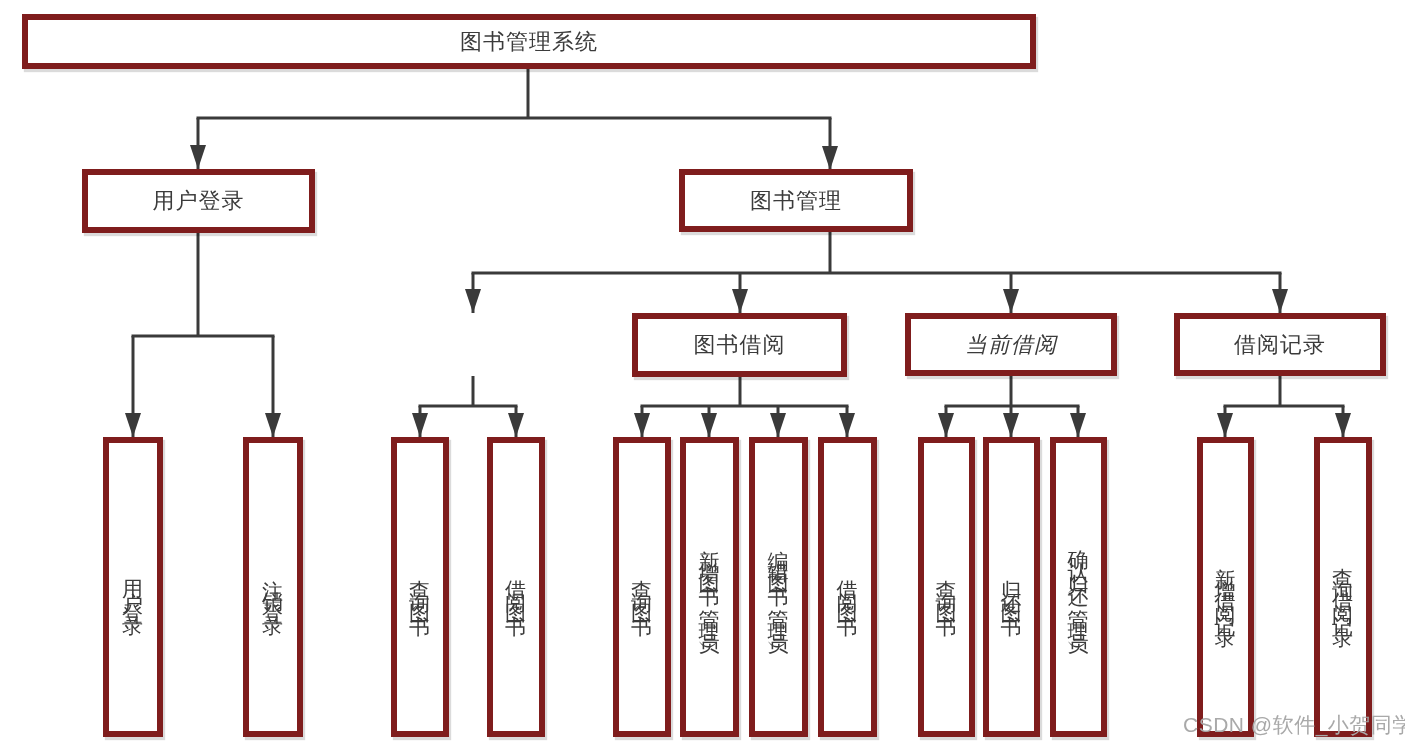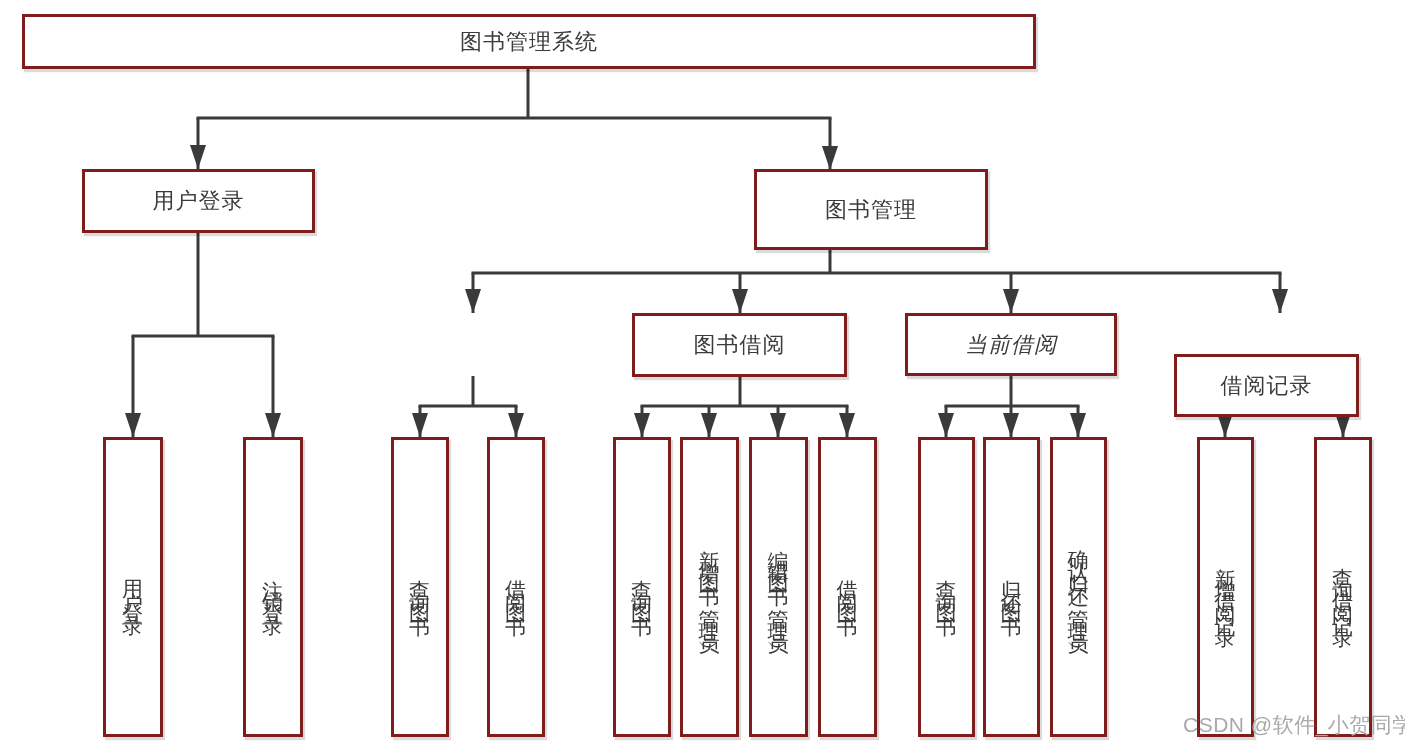--- a/index.html
+++ b/index.html
@@ -3,21 +3,21 @@
 <meta charset="utf-8">
 <style>
   html,body{margin:0;padding:0;background:#ffffff;}
   .canvas{
     position:relative;width:1405px;height:747px;background:#ffffff;
     font-family:"Liberation Sans","DejaVu Sans",sans-serif;color:#333;overflow:hidden;
   }
   .wires{position:absolute;left:0;top:0;z-index:1;}
   .box{
     position:absolute;box-sizing:border-box;background:#ffffff;
-    border:3px solid #7f1d1d;display:flex;align-items:center;justify-content:center;
+    border:6px solid #7f1d1d;display:flex;align-items:center;justify-content:center;
     box-shadow:2px 3px 1px rgba(0,0,0,0.14);z-index:2;
   }
   .hlabel{font-size:22px;letter-spacing:1px;color:#3b3b3b;white-space:nowrap;}
   .vtext{
     writing-mode:vertical-rl;text-orientation:mixed;
     font-size:21px;line-height:1;letter-spacing:12px;color:#3b3b3b;
   }
   .watermark{
     position:absolute;left:1183px;top:711px;z-index:5;
     font-size:21px;color:#a9a9a9;letter-spacing:0.5px;white-space:nowrap;
@@ -90,31 +90,31 @@
     </g>
   </svg>
 
   <div class="box" style="left:22px;top:14px;width:1014px;height:55px;">
     <span class="hlabel">图书管理系统</span>
   </div>
 
   <div class="box" style="left:82px;top:169px;width:233px;height:64px;">
     <span class="hlabel">用户登录</span>
   </div>
-  <div class="box" style="left:754px;top:169px;width:234px;height:81px;">
+  <div class="box" style="left:679px;top:169px;width:234px;height:63px;">
     <span class="hlabel">图书管理</span>
   </div>
 
   <div class="box" style="left:632px;top:313px;width:215px;height:64px;text-align:center;">
     <span class="hlabel">图书借阅</span>
   </div>
   <div class="box" style="left:905px;top:313px;width:212px;height:63px;font-style:italic;">
     <span class="hlabel">当前借阅</span>
   </div>
-  <div class="box" style="left:1174px;top:313px;width:185px;height:63px;margin-top:41px;">
+  <div class="box" style="left:1174px;top:313px;width:212px;height:63px;">
     <span class="hlabel">借阅记录</span>
   </div>
 
   <div class="box leaf" style="left:103px;top:437px;width:60px;height:300px;">
     <span class="vtext">用户登录</span>
   </div>
   <div class="box leaf" style="left:243px;top:437px;width:60px;height:300px;">
     <span class="vtext">注销登录</span>
   </div>
 

